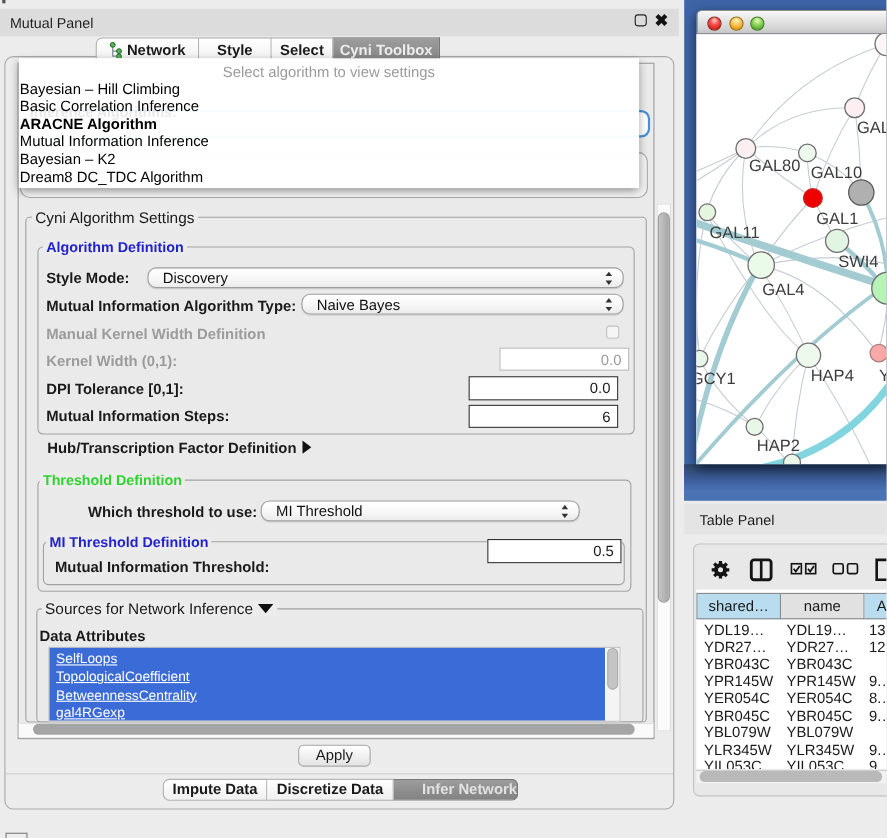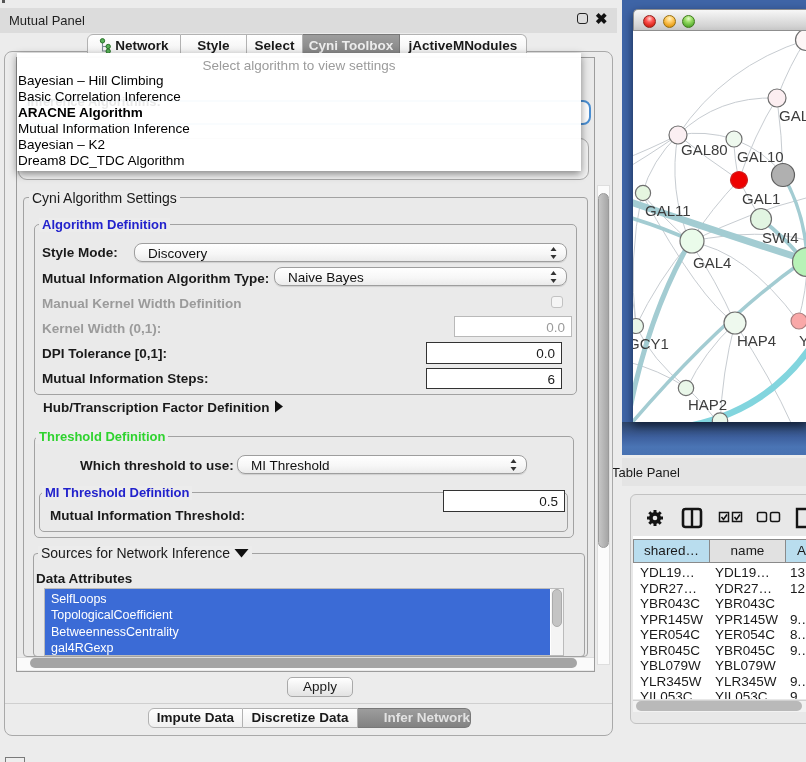--- a/index.html
+++ b/index.html
@@ -103,21 +103,21 @@
     <text x="693" y="268">GAL4</text>
     <text x="628" y="349">GCY1</text>
     <text x="737" y="346">HAP4</text>
     <text x="799" y="346">Y</text>
     <text x="688" y="410">HAP2</text>
   </g>
 </svg>
 </div>
 
 <div class="abs" style="left:622px;top:458px;width:184px;height:28px;background:#e4e4e4;"></div>
-<div class="abs" style="left:612px;top:465px;white-space:nowrap;">Table Panel</div>
+<div class="abs" style="left:636px;top:465px;white-space:nowrap;">Table Panel</div>
 
 <div class="abs" style="left:630px;top:494px;width:200px;height:230px;background:#e8e8e8;border:1px solid #c2c2c2;border-radius:6px;"></div>
 
 <svg class="abs" style="left:633px;top:503px;" width="173" height="30" viewBox="633 503 173 30">
 
   <g transform="translate(655,518)">
     <g stroke="#141414" stroke-width="3">
       <line x1="0" y1="-8" x2="0" y2="8"></line>
       <line x1="-8" y1="0" x2="8" y2="0"></line>
       <line x1="-5.7" y1="-5.7" x2="5.7" y2="5.7"></line>
@@ -285,28 +285,28 @@
   </div>
 
 <div class="grp" style="left:33px;top:553px;width:552px;height:104px;border-radius:4px;"></div>
 <div class="gtit" style="left:38px;top:546px;">Sources for Network Inference <span style="display:inline-block;vertical-align:0px;"><svg width="15" height="10" viewBox="0 0 15 10">
         <path d="M0.5,1 L14.5,1 L7.5,9.5 Z" fill="#111"></path>
       </svg></span></div>
 
 <div class="lbl" style="left:36px;top:571px;">Data Attributes</div>
 
 <div class="abs" style="left:44px;top:588px;width:520px;height:68px;background:#fff;border:1px solid #bbb;"></div>
-<div class="abs" style="left:45px;top:589px;width:505px;height:66px;background:#3b6bd6;color:#fff;font-size:12.5px;line-height:16.4px;padding:2px 0 0 6px;">SelfLoops<br>TopologicalCoefficient<br>BetweennessCentrality<br>gal4RGexp</div>
+<div class="abs" style="left:45px;top:589px;width:505px;height:66px;background:#3b6bd6;color:#fff;font-size:12.5px;line-height:16.4px;padding:2px 0 0 6px;text-decoration:underline;">SelfLoops<br>TopologicalCoefficient<br>BetweennessCentrality<br>gal4RGexp</div>
 <div class="abs" style="left:551px;top:589px;width:12px;height:66px;background:#f4f4f4;"></div>
 <div class="abs" style="left:552px;top:589px;width:10px;height:38px;border-radius:5px;background:#c4c4c4;border:1px solid #ababab;"></div>
 
 <div class="abs" style="left:17px;top:657px;width:577px;height:13px;background:#fafafa;border-top:1px solid #ddd;"></div>
 <div class="abs" style="left:30px;top:658px;width:547px;height:10px;border-radius:5px;background:#a5a5a5;"></div>
 
-<div class="abs" style="left:271px;top:677px;width:66px;height:20px;border:1px solid #a9a9a9;border-radius:5px;background:linear-gradient(#ffffff,#eee 60%,#e2e2e2);text-align:center;line-height:18px;font-size:13.5px;margin-left:16px;">Apply</div>
+<div class="abs" style="left:271px;top:677px;width:66px;height:20px;border:1px solid #a9a9a9;border-radius:5px;background:linear-gradient(#ffffff,#eee 60%,#e2e2e2);text-align:center;line-height:18px;font-size:13.5px;">Apply</div>
 
 <div class="abs" style="left:5px;top:703px;width:607px;height:1px;background:#cfcfcf;"></div>
 
 <div class="abs" style="left:148px;top:708px;height:20px;display:flex;font-weight:bold;font-size:13.5px;">
   <div style="width:95px;background:linear-gradient(#fff,#f0f0f0);border:1px solid #b2b2b2;border-radius:6px 0 0 6px;text-align:center;line-height:18px;">Impute Data</div>
   <div style="width:115px;background:linear-gradient(#fff,#f0f0f0);border:1px solid #b2b2b2;border-left:none;text-align:center;line-height:18px;">Discretize Data</div>
   <div style="width:113px;background:linear-gradient(#9d9d9d,#828282);border:1px solid #787878;border-left:none;border-radius:0 6px 6px 0;text-align:right;line-height:18px;color:#e2e2e2;">Infer Network</div>
 </div>
 
 <div class="abs" style="left:5px;top:757px;width:20px;height:16px;border:1.5px solid #7a7a7a;background:#eee;"></div>
@@ -320,21 +320,20 @@
         </g>
         <g fill="#58b158" stroke="#1e681e" stroke-width="0.9">
           <circle cx="3.5" cy="2.8" r="2.2"></circle>
           <circle cx="9.2" cy="8.5" r="2.2"></circle>
           <circle cx="9.2" cy="13.2" r="2.2"></circle>
         </g>
       </svg>Network</div>
   <div style="width:66px;background:linear-gradient(#fff,#f0f0f0);border:1px solid #b2b2b2;border-left:none;line-height:21px;text-align:center;">Style</div>
   <div style="width:56px;background:linear-gradient(#fff,#f0f0f0);border:1px solid #b2b2b2;border-left:none;line-height:21px;text-align:center;">Select</div>
   <div style="width:97px;background:linear-gradient(#9d9d9d,#828282);border:1px solid #787878;border-left:none;line-height:21px;text-align:center;color:#ededed;">Cyni Toolbox</div>
-  <div style="width:127px;background:linear-gradient(#fff,#f0f0f0);border:1px solid #b2b2b2;border-left:none;border-radius:0 6px 0 0;line-height:21px;text-align:center;">jActiveMNodules</div>
 </div>
 
 <div class="abs" style="left:17px;top:53px;width:564px;height:118px;background:rgba(255,255,255,0.97);box-shadow:0 3px 8px rgba(0,0,0,0.45);font-size:13.5px;">
   <div style="position:absolute;left:0;top:5px;width:100%;text-align:center;color:#9b9b9b;line-height:16px;">Select algorithm to view settings</div>
   <div style="position:absolute;left:10px;top:41px;color:rgba(40,40,40,0.10);font-weight:bold;font-size:13px;">Inference Algorithms:</div>
   <div style="position:absolute;left:1px;top:20px;line-height:16px;color:#000;">
     Bayesian – Hill Climbing<br>
     Basic Correlation Inference<br>
     <b>ARACNE Algorithm</b><br>
     Mutual Information Inference<br>

